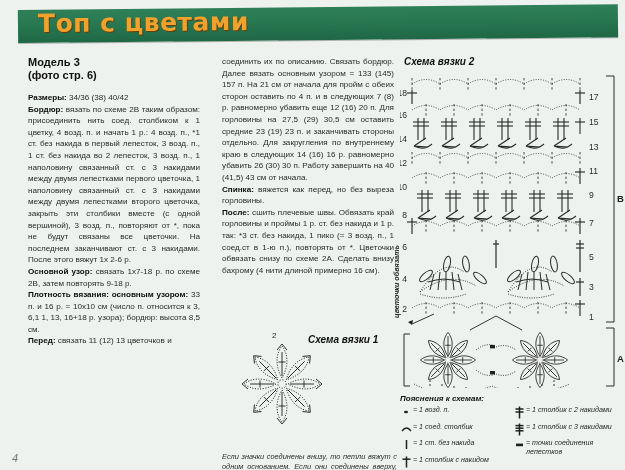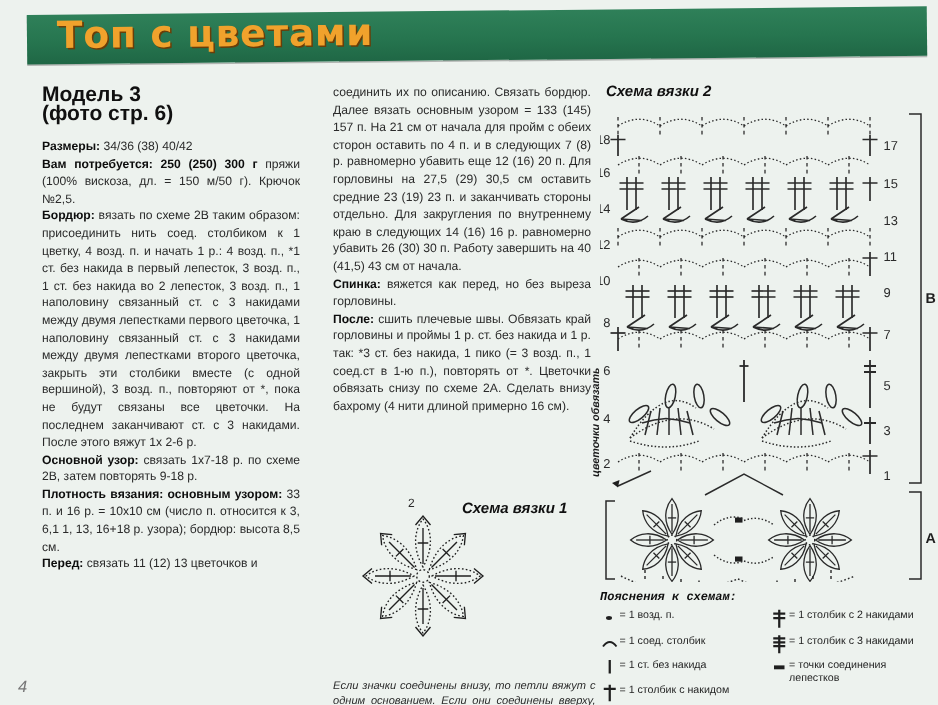--- a/index.html
+++ b/index.html
@@ -29,21 +29,21 @@
     text-shadow:1px 1px 0 #6a3d08;
     white-space:nowrap;
   }
 
   
   .col{position:absolute;top:56px;}
   .col-left{left:28px;width:172px;}
   .col-mid{left:222px;width:172px;}
 
   .head-model{
-    font-weight:700;font-size:14px;line-height:13px;
+    font-weight:700;font-size:11px;line-height:13px;
     margin:0 0 10px 0;color:#101010;
   }
   p.body{
     margin:0 0 0 0;font-size:8.1px;line-height:11.6px;
     text-align:justify;color:#2a2a2a;
   }
   p.body + p.body{margin-top:0;}
   .lbl{font-weight:700;color:#0d0d0d;}
   .bold{font-weight:700;color:#0d0d0d;}
 
@@ -73,30 +73,30 @@
   .vert-label{
     position:absolute;left:392px;top:318px;
     font-size:7.2px;font-weight:700;font-style:italic;color:#1b1b1b;
     transform:rotate(-90deg);transform-origin:left top;
     white-space:nowrap;
   }
 
   
   .legend{position:absolute;left:400px;top:394px;width:222px;}
   .legend-title{
-    font-weight:700;font-style:italic;font-size:8px;color:#101010;margin-bottom:3px;font-family:Liberation Mono, monospace;
+    font-weight:700;font-style:italic;font-size:8px;color:#101010;margin-bottom:3px;
   }
   .legend-cols{display:flex;gap:8px;}
   .legend-col{width:105px;}
   .leg-row{display:flex;align-items:flex-start;margin-bottom:5.5px;}
   .leg-sym{
     width:13px;flex:0 0 13px;height:11px;position:relative;
   }
   .leg-txt{
-    font-size:7.1px;line-height:8.6px;color:#1f1f1f;
+    font-size:7.1px;line-height:8.6px;font-style:italic;color:#1f1f1f;
   }
 
   
   .pageno{
     position:absolute;left:12px;top:452px;font-size:11px;
     font-style:italic;color:#777;
   }
   svg{display:block;}
 </style>
 </head>
@@ -110,23 +110,20 @@
   <div class="banner-title">Топ с цветами</div>
 
   <div class="col col-left">
     <div class="head-model">
       <div>Модель 3</div>
       <div>(фото стр. 6)</div>
     </div>
 
     <p class="body">
       <span class="lbl">Размеры:</span><span> 34/36 (38) 40/42</span>
-    </p>
-    <p class="body">
-      <span class="lbl">Вам потребуется:</span><span class="bold"> 250 (250) 300 г</span><span> пряжи (100% вискоза, дл. = 150 м/50 г). Крючок №2,5.</span>
     </p>
     <p class="body">
       <span class="lbl">Бордюр:</span><span> вязать по схеме 2В таким образом: присоединить нить соед. столбиком к 1 цветку, 4 возд. п. и начать 1 р.: 4 возд. п., *1 ст. без накида в первый лепесток, 3 возд. п., 1 ст. без накида во 2 лепесток, 3 возд. п., 1 наполовину связанный ст. с 3 накидами между двумя лепестками первого цветочка, 1 наполовину связанный ст. с 3 накидами между двумя лепестками второго цветочка, закрыть эти столбики вместе (с одной вершиной), 3 возд. п., повторяют от *, пока не будут связаны все цветочки. На последнем заканчивают ст. с 3 накидами. После этого вяжут 1х 2-6 р.</span>
     </p>
     <p class="body">
       <span class="lbl">Основной узор:</span><span> связать 1х7-18 р. по схеме 2В, затем повторять 9-18 р.</span>
     </p>
     <p class="body">
       <span class="lbl">Плотность вязания: основным узором:</span><span> 33 п. и 16 р. = 10х10 см (число п. относится к 3, 6,1 1, 13, 16+18 р. узора); бордюр: высота 8,5 см.</span>
     </p>

